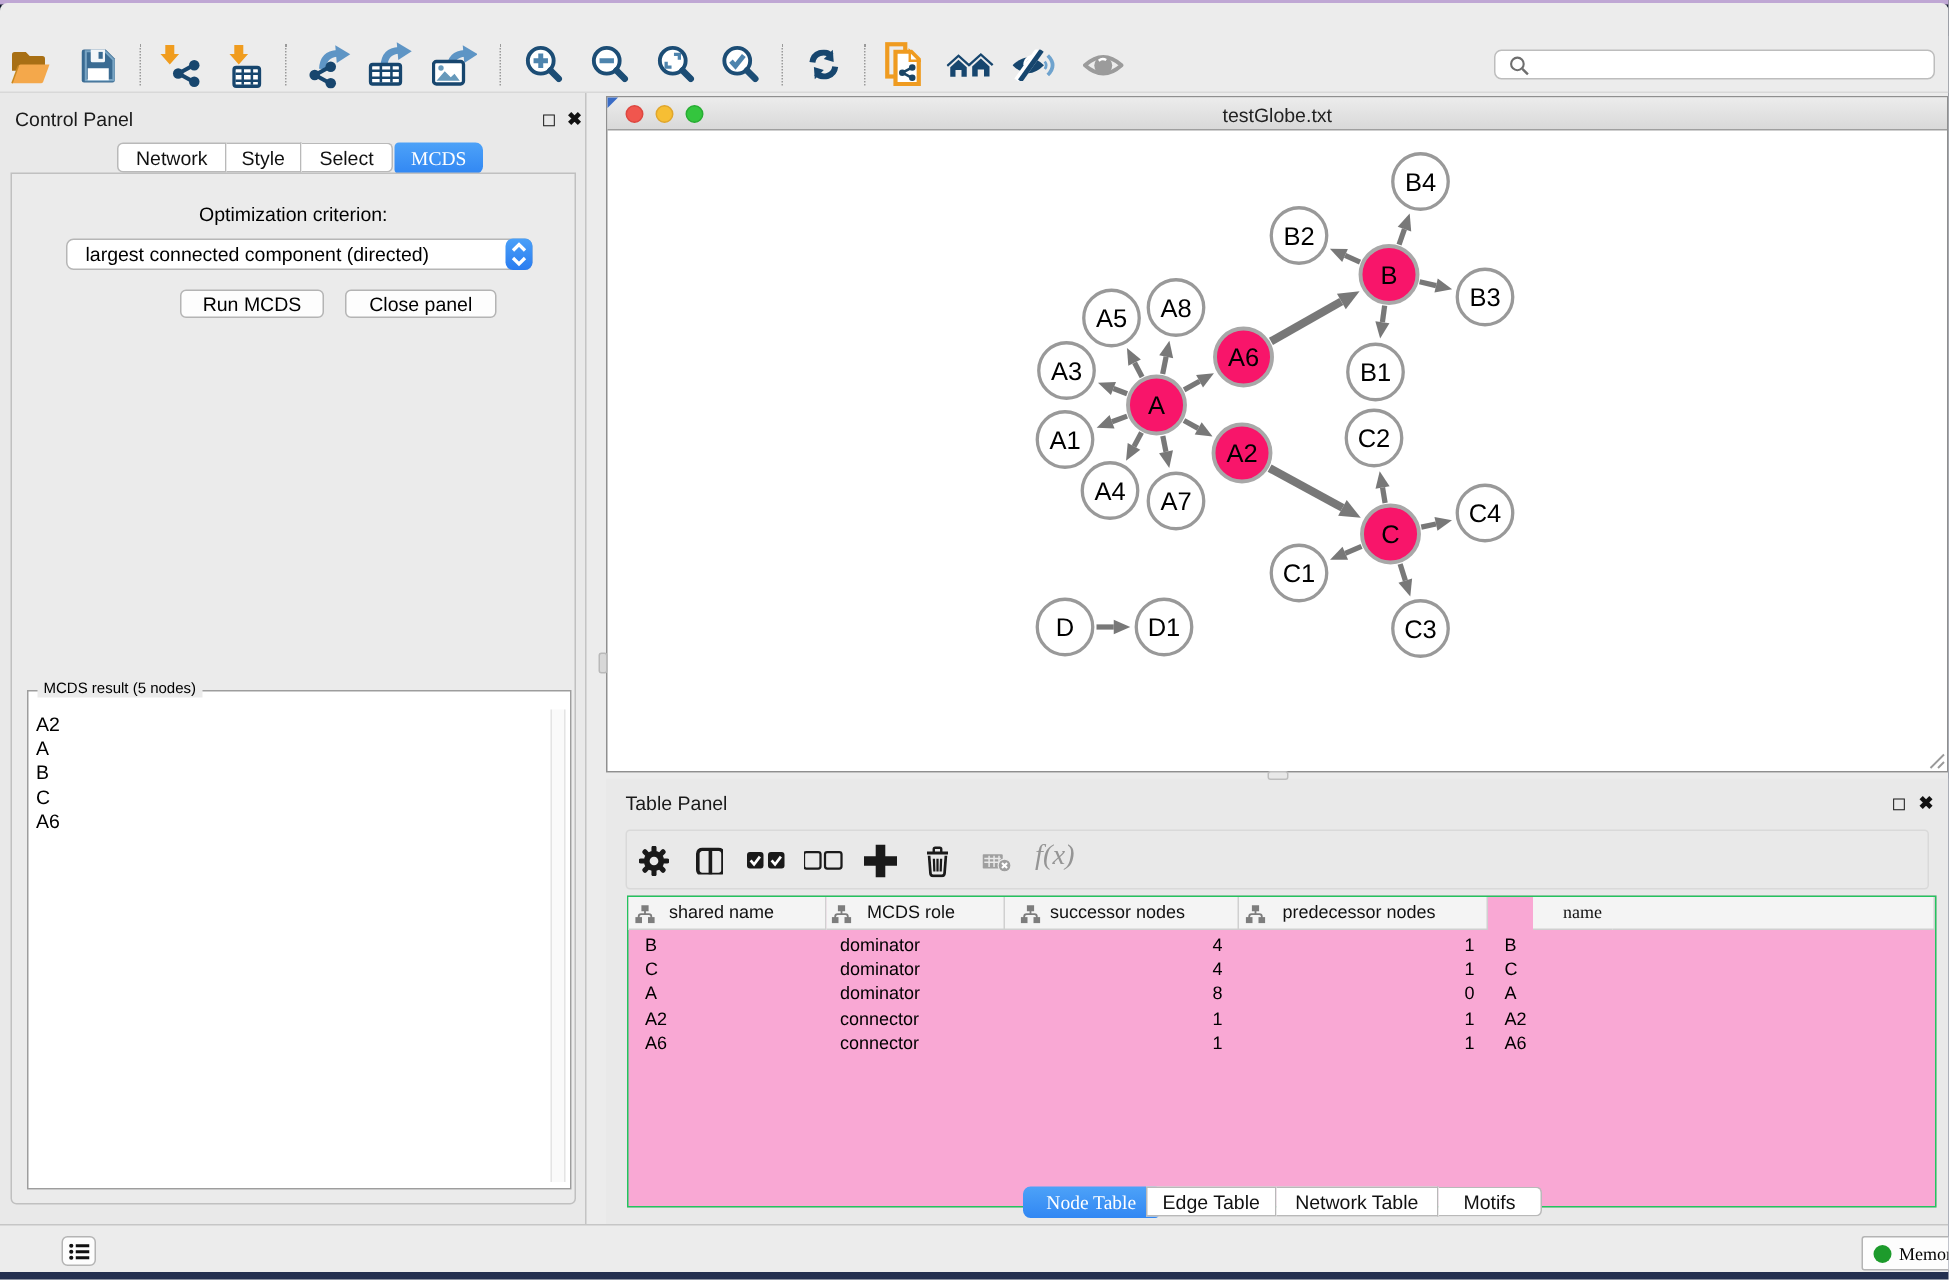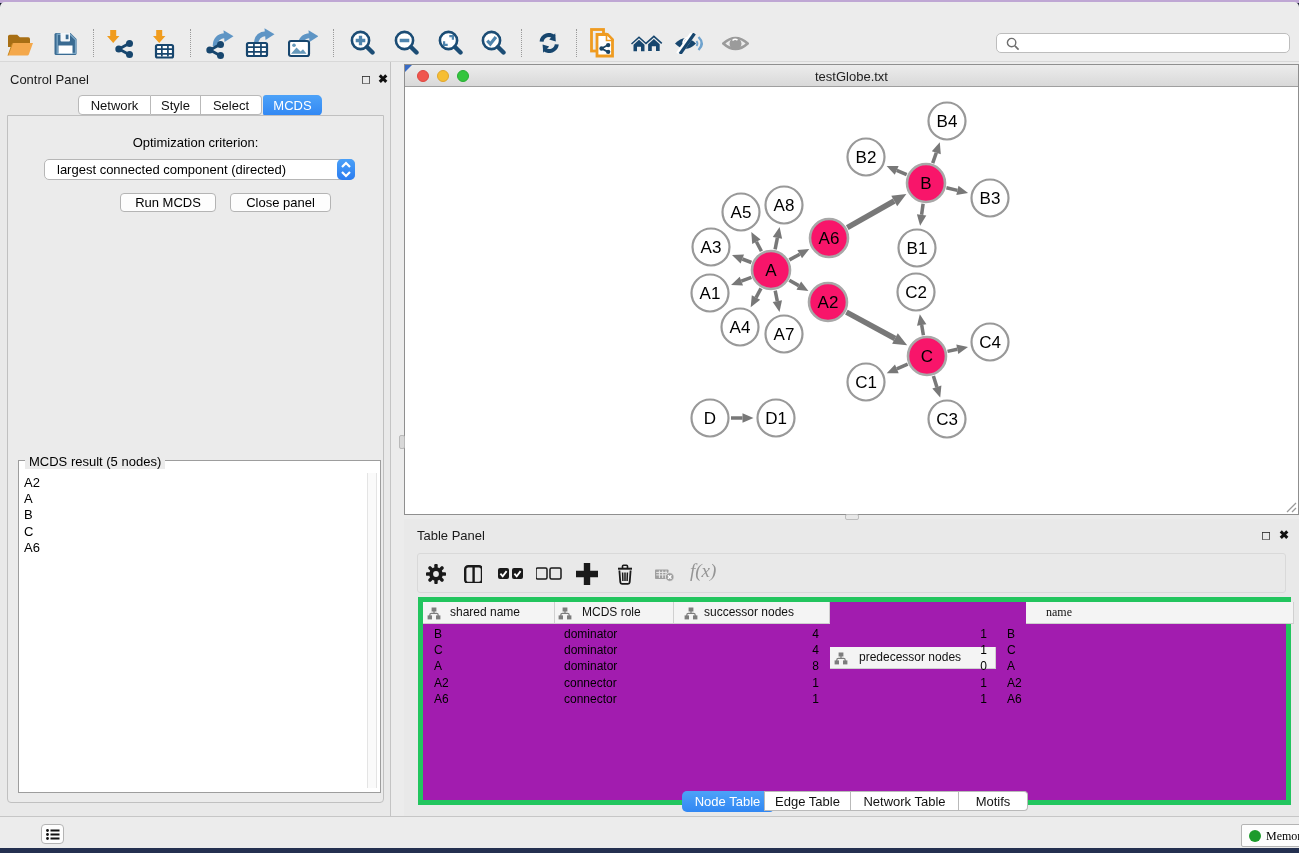--- a/index.html
+++ b/index.html
@@ -12,32 +12,32 @@
 .tl { position:absolute; width:12px; height:12px; border-radius:50%; top:6px; }
 #titletext { width:100%; text-align:center; top:4px; font-size:13px; color:#404040; }
 #toolbar { left:0; top:22px; width:1299px; height:38px; background:#ececec; border-bottom:1px solid #d8d8d8; }
 .tsep { position:absolute; top:5px; height:28px; width:0; border-left:1px dotted #9a9a9a; }
 #searchbox { left:996px; top:9px; width:294px; height:20px; background:#fff; border:1px solid #bdbdbd; border-radius:5px; }
 #cpanel { left:0; top:60px; width:391px; height:754px; background:#e9e9e9; border-right:1px solid #c4c4c4; }
 .panehdr { font-size:13px; color:#1a1a1a; }
 .hdrbtn { position:absolute; font-size:12px; color:#111; }
 #cptabs { top:33px; left:78px; height:21px; }
 .seg { position:absolute; top:0; height:20px; background:#fff; border:1px solid #b9b9b9; font-size:13px; color:#111; text-align:center; line-height:19px; }
-.segsel { background:linear-gradient(#4da2f8,#3187f3); color:#fff; border:none; border-radius:4px; height:21px; line-height:21px; }
+.segsel { background:linear-gradient(#4da2f8,#3187f3); color:#fff; border:none; border-radius:4px; height:21px; line-height:21px;font-family:Liberation Serif, serif; }
 #cpcontent { left:7px; top:53px; width:377px; height:688px; border-radius:0 0 4px 4px; border:1px solid #c0c0c0; background:#ebebeb; }
 #mcdsbox { left:10px; top:344px; width:363px; height:333px; border:1px solid #9d9d9d; background:#fff; }
-#mcdslabel { left:6px; top:-7px; background:#ebebeb; padding:0 4px; font-size:13px; color:#000; }
+#mcdslabel { left:6px; top:-7px; background:#ebebeb; padding:0 4px; font-size:10px; color:#000; }
 #mcdslist { left:1px; top:14px; width:340px; height:315px; font-size:13px; color:#000; line-height:16.2px; padding-left:4px; }
 #mcdsscroll { right:3px; top:12px; width:10px; height:315px; background:#fafafa; border-left:1px solid #e4e4e4; border-right:1px solid #e4e4e4; }
 #netwin { left:404px; top:62px; width:895px; height:451px; background:#fff; border:1px solid #8f8f8f; }
 #nettitle { left:0; top:0; width:893px; height:22px; background:linear-gradient(#ececec,#d9d9d9); border-bottom:1px solid #9f9f9f; }
 #nettext { width:100%; text-align:center; top:4px; font-size:13px; color:#222; }
 #tpanel { left:404px; top:517px; width:895px; height:297px; background:#e9e9e9; }
 #ttoolbar { left:13px; top:34px; width:869px; height:40px; background:#e9e9e9; border:1px solid #d9d9d9; border-radius:3px; }
-#ttable { left:14px; top:78px; width:873px; height:208px; background:#a21caf; border:5px solid #22c55e; }
+#ttable { left:14px; top:78px; width:873px; height:208px; background:#f9a8d4; border:1px solid #22c55e; }
 .th { position:absolute; top:0; height:22px; background:#f4f4f4; border-right:1px solid #d0d0d0; border-bottom:1px solid #cfcfcf; font-size:12px; color:#111; line-height:21px; }
 .td { position:absolute; font-size:12px; color:#000; height:16px; line-height:16px; }
 #ttabs { top:272px; height:21px; }
 #statusbar { left:0; top:814px; width:1299px; height:32px; background:#ececec; border-top:1px solid #c6c6c6; }
 .btn { position:absolute; background:#fdfdfd; border:1px solid #b4b4b4; border-radius:4px;margin-left:27px; }
 svg { display:block; }
 </style>
 </head>
 <body>
 <div class="abs" id="deskTop"></div>
@@ -386,21 +386,21 @@
           <svg class="abs" style="left:10px;top:5px" width="14" height="13" viewBox="0 0 14 13">
             <g fill="none" stroke="#7d7d7d" stroke-width="1.2">
               <path d="M7 3.5 v2.6 M2.8 10 V8 q0-1.6 1.6-1.6 h5.2 q1.6 0 1.6 1.6 v2"></path>
             </g>
             <rect x="4.6" y="0.5" width="4.8" height="4" fill="#7d7d7d"></rect>
             <rect x="0.6" y="8.4" width="4.4" height="4" fill="#7d7d7d"></rect>
             <rect x="9" y="8.4" width="4.4" height="4" fill="#7d7d7d"></rect>
           </svg>
           <span class="abs" style="left:30px;top:0;">successor nodes</span>
         </div>
-        <div class="th" style="left:407px;width:166px;margin-top:45px;">
+        <div class="th" style="left:407px;width:166px;">
           <svg class="abs" style="left:4px;top:5px" width="14" height="13" viewBox="0 0 14 13">
             <g fill="none" stroke="#7d7d7d" stroke-width="1.2">
               <path d="M7 3.5 v2.6 M2.8 10 V8 q0-1.6 1.6-1.6 h5.2 q1.6 0 1.6 1.6 v2"></path>
             </g>
             <rect x="4.6" y="0.5" width="4.8" height="4" fill="#7d7d7d"></rect>
             <rect x="0.6" y="8.4" width="4.4" height="4" fill="#7d7d7d"></rect>
             <rect x="9" y="8.4" width="4.4" height="4" fill="#7d7d7d"></rect>
           </svg>
           <span class="abs" style="left:29px;top:0;">predecessor nodes</span>
         </div>

